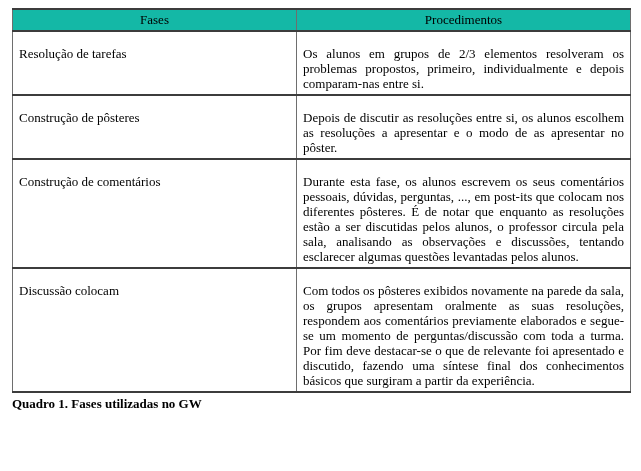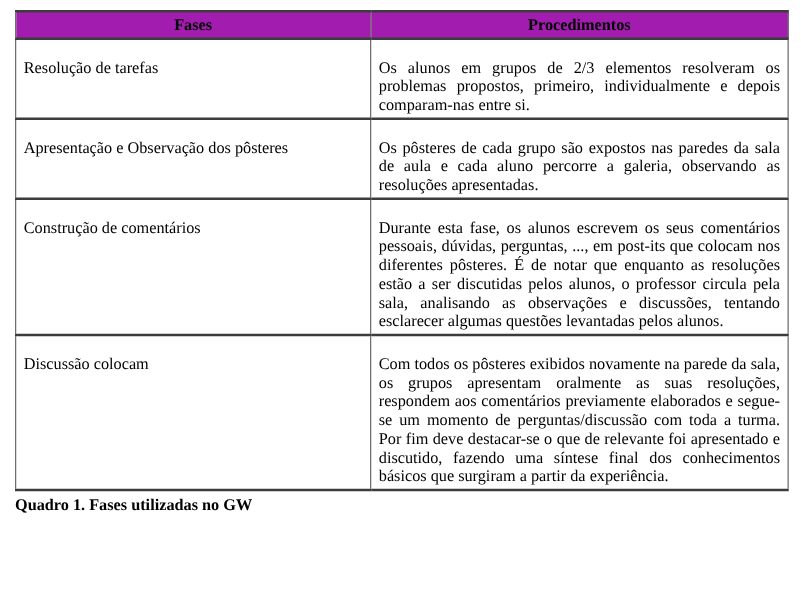--- a/index.html
+++ b/index.html
@@ -30,22 +30,22 @@
     border-left: 1px solid #6e6e6e;
     border-right: 1px solid #6e6e6e;
     border-top: 2px solid #3c3c3c;
     border-bottom: 2px solid #3c3c3c;
     vertical-align: top;
     font-size: 13px;
     line-height: 15px;
     padding: 14px 6px 3px 6px;
   }
   table.fases-table th {
-    background: #a21caf;
-    font-weight: bold;
+    background: #14b8a6;
+    font-weight: normal;
     text-align: center;
     padding: 2px 6px;
     height: 16px;
   }
   td.fase-cell {
     text-align: left;
   }
   td.proc-cell {
     text-align: justify;
     text-justify: inter-word;
@@ -74,22 +74,22 @@
         <th>Fases</th>
         <th>Procedimentos</th>
       </tr>
     </thead>
     <tbody>
       <tr>
         <td class="fase-cell">Resolução de tarefas</td>
         <td class="proc-cell">Os alunos em grupos de 2/3 elementos resolveram os problemas propostos, primeiro, individualmente e depois comparam-nas entre si.</td>
       </tr>
       <tr>
-        <td class="fase-cell">Apresentação e Observação dos pôsteres</td>
-        <td class="proc-cell">Os pôsteres de cada grupo são expostos nas paredes da sala de aula e cada aluno percorre a galeria, observando as resoluções apresentadas.</td>
+        <td class="fase-cell">Construção de pôsteres</td>
+        <td class="proc-cell">Depois de discutir as resoluções entre si, os alunos escolhem as resoluções a apresentar e o modo de as apresentar no pôster.</td>
       </tr>
       <tr>
         <td class="fase-cell">Construção de comentários</td>
         <td class="proc-cell">Durante esta fase, os alunos escrevem os seus comentários pessoais, dúvidas, perguntas, ..., em post-its que colocam nos diferentes pôsteres. É de notar que enquanto as resoluções estão a ser discutidas pelos alunos, o professor circula pela sala, analisando as observações e discussões, tentando esclarecer algumas questões levantadas pelos alunos.</td>
       </tr>
       <tr>
         <td class="fase-cell">Discussão colocam</td>
         <td class="proc-cell">Com todos os pôsteres exibidos novamente na parede da sala, os grupos apresentam oralmente as suas resoluções, respondem aos comentários previamente elaborados e segue-se um momento de perguntas/discussão com toda a turma. Por fim deve destacar-se o que de relevante foi apresentado e discutido, fazendo uma síntese final dos conhecimentos básicos que surgiram a partir da experiência.</td>
       </tr>
     </tbody>

